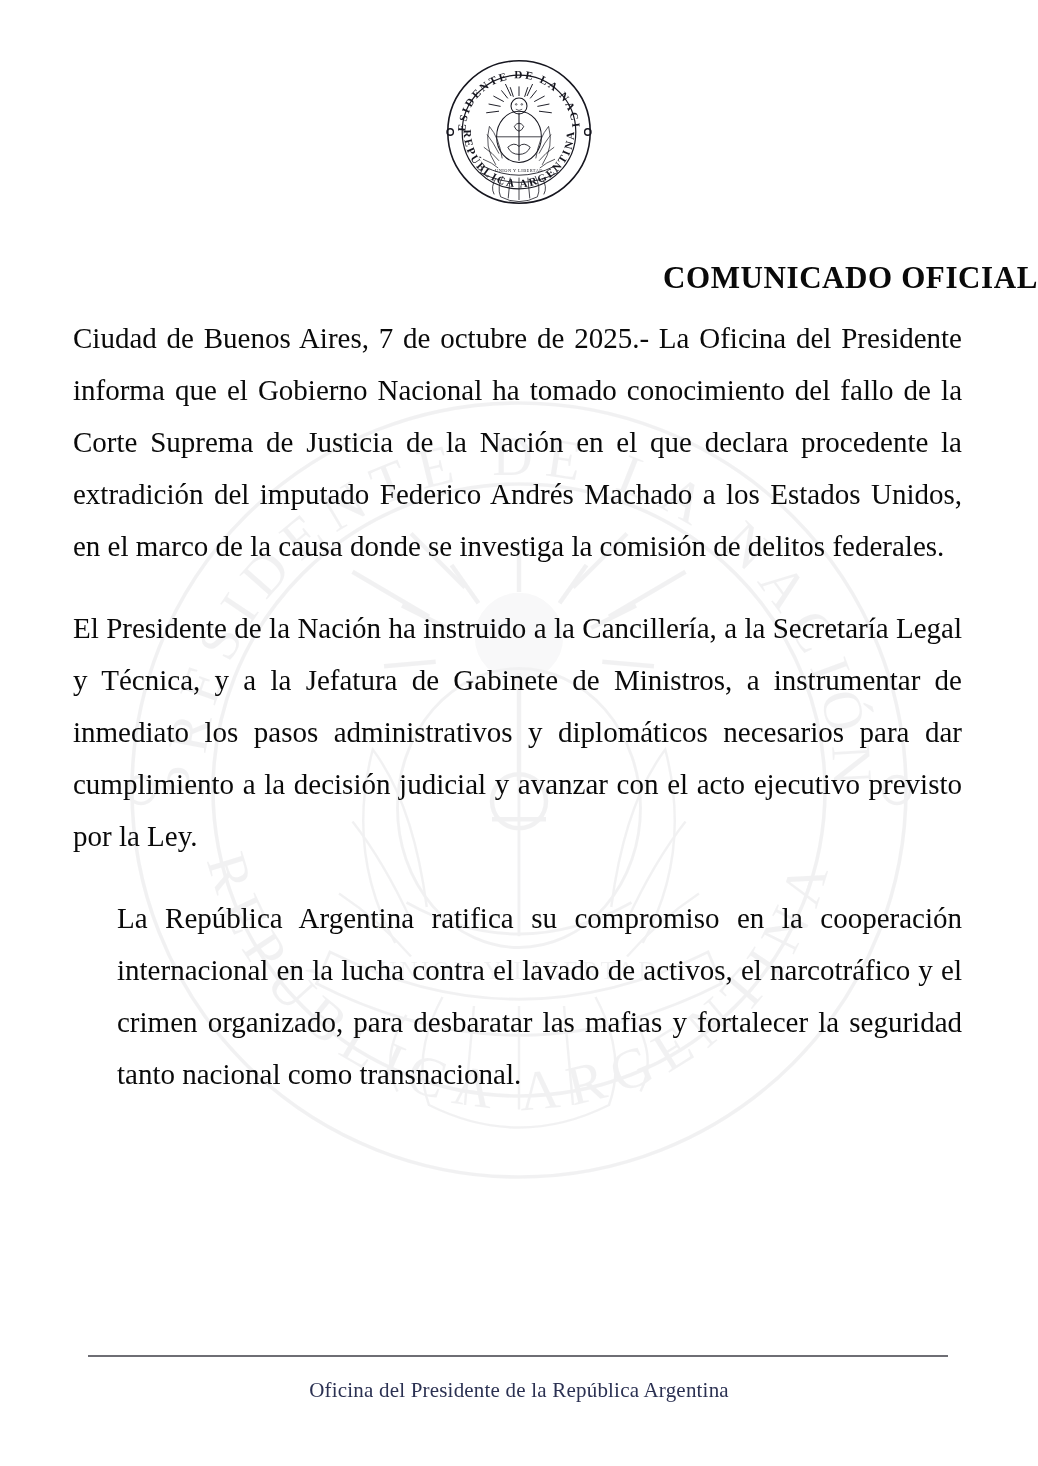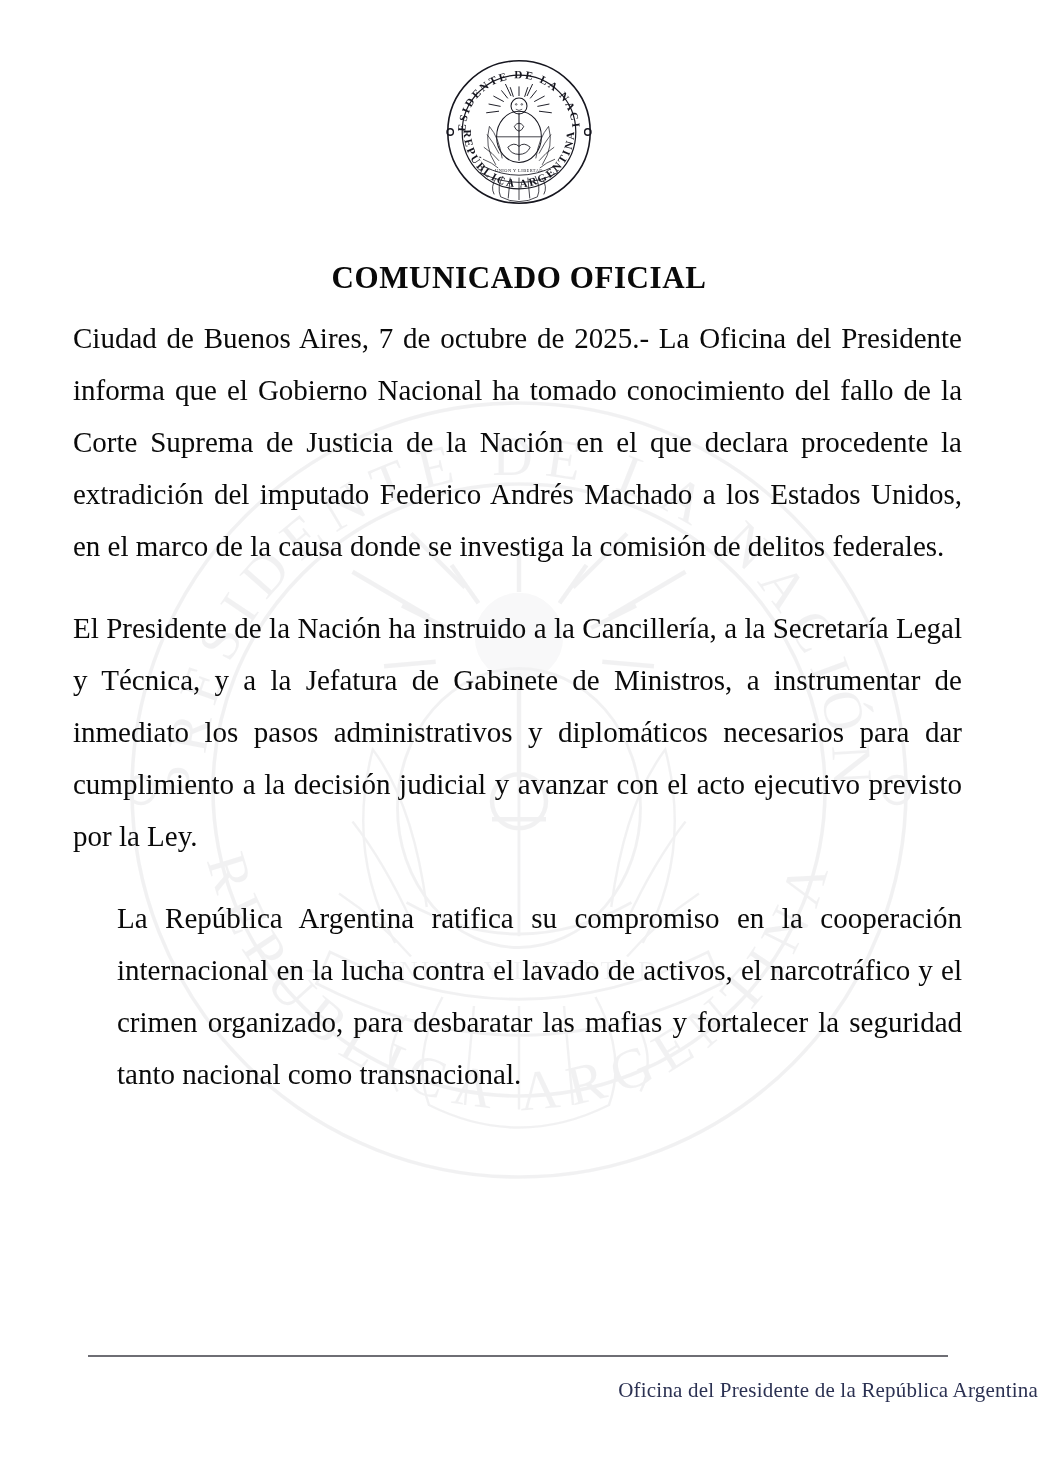--- a/index.html
+++ b/index.html
@@ -49,21 +49,21 @@
     z-index: 2;
   }
   .seal-header svg { width: 100%; height: 100%; display: block; }
 
   
   .doc-title {
     position: absolute;
     top: 239px;
     left: 0;
     right: 0;
-    text-align: center;
+    text-align: right;
     font-size: 31px;
     font-weight: bold;
     letter-spacing: 0.6px;
     color: #0a0a0a;
     z-index: 3;
     font-family: "Liberation Serif", "DejaVu Serif", serif;
   }
 
   
   .content {
@@ -92,21 +92,21 @@
     top: 1355px;
     height: 2px;
     background: #6e6e74;
     z-index: 3;
   }
   .footer-text {
     position: absolute;
     left: 0;
     right: 0;
     top: 1378px;
-    text-align: right;
+    text-align: center;
     font-size: 21px;
     color: #2b3152;
     letter-spacing: 0.2px;
     z-index: 3;
   }
 </style>
 </head>
 <body>
 
 <div class="page">

